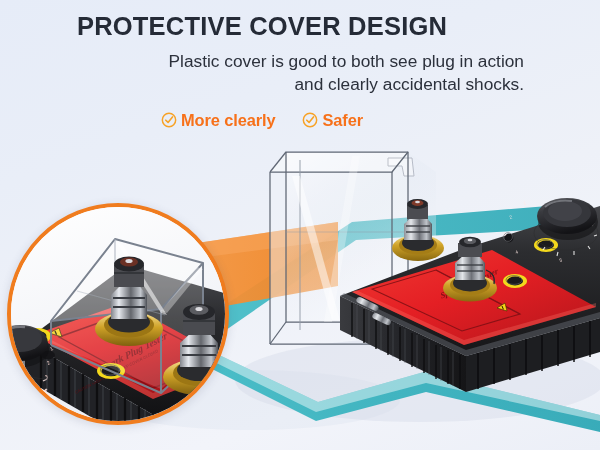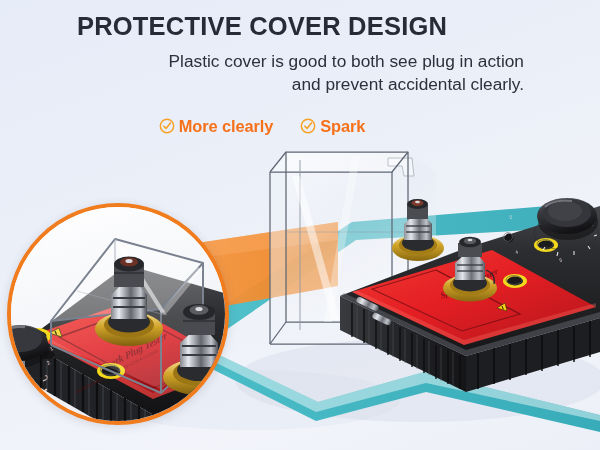--- a/index.html
+++ b/index.html
@@ -33,21 +33,21 @@
   }
   .sub {
     margin-top: 9px;
     font-size: 17.3px;
     color: #2c313c;
     line-height: 1.34;
     font-weight: 400;
     text-align: right;
   }
   .badges {
-    margin-top: 21px;
+    margin-top: 15px;
     display: flex;
     justify-content: center;
     align-items: center;
     gap: 27px;
   }
   .badge {
     display: flex;
     align-items: center;
     gap: 4px;
     font-size: 16.4px;
@@ -484,33 +484,33 @@
           <path d="M212,150 q16,6 13,22" stroke="#28292c" stroke-width="2" fill="none"></path>
         </g>
       </svg>
     </div>
   </div>
 
   <div class="header">
     <div class="title">PROTECTIVE COVER DESIGN</div>
     <div class="sub">
       <div>Plastic cover is good to both see plug in action</div>
-      <div>and prevent accidental clearly.</div>
+      <div>and clearly accidental shocks.</div>
     </div>
     <div class="badges">
       <div class="badge">
         <svg class="chk" viewBox="0 0 24 24" aria-hidden="true">
           <circle cx="12" cy="12" r="10" fill="none" stroke="#f7a226" stroke-width="2.2"></circle>
           <path d="M7.2 12.3 L10.6 15.6 L17.2 7.4" fill="none" stroke="#f7a226" stroke-width="2.4" stroke-linecap="round" stroke-linejoin="round"></path>
         </svg>
         <span>More clearly</span>
       </div>
       <div class="badge">
         <svg class="chk" viewBox="0 0 24 24" aria-hidden="true">
           <circle cx="12" cy="12" r="10" fill="none" stroke="#f7a226" stroke-width="2.2"></circle>
           <path d="M7.2 12.3 L10.6 15.6 L17.2 7.4" fill="none" stroke="#f7a226" stroke-width="2.4" stroke-linecap="round" stroke-linejoin="round"></path>
         </svg>
-        <span>Spark</span>
+        <span>Safer</span>
       </div>
     </div>
   </div>
 
 </div>
 
 </body></html>

